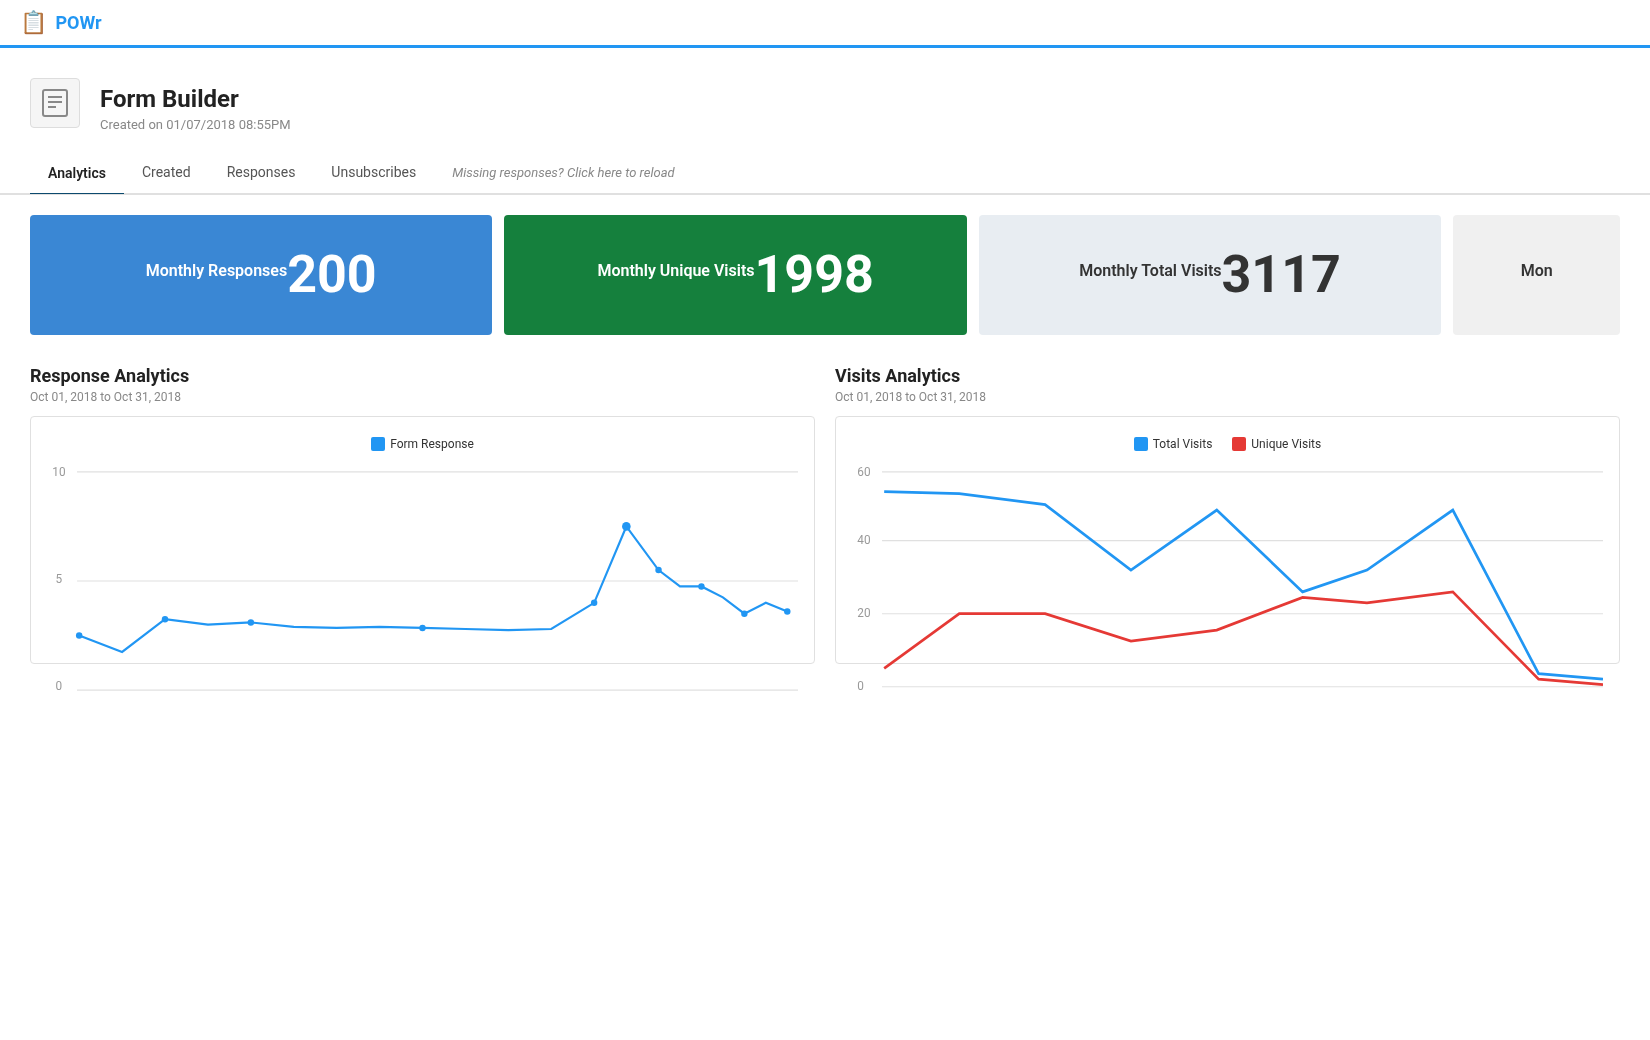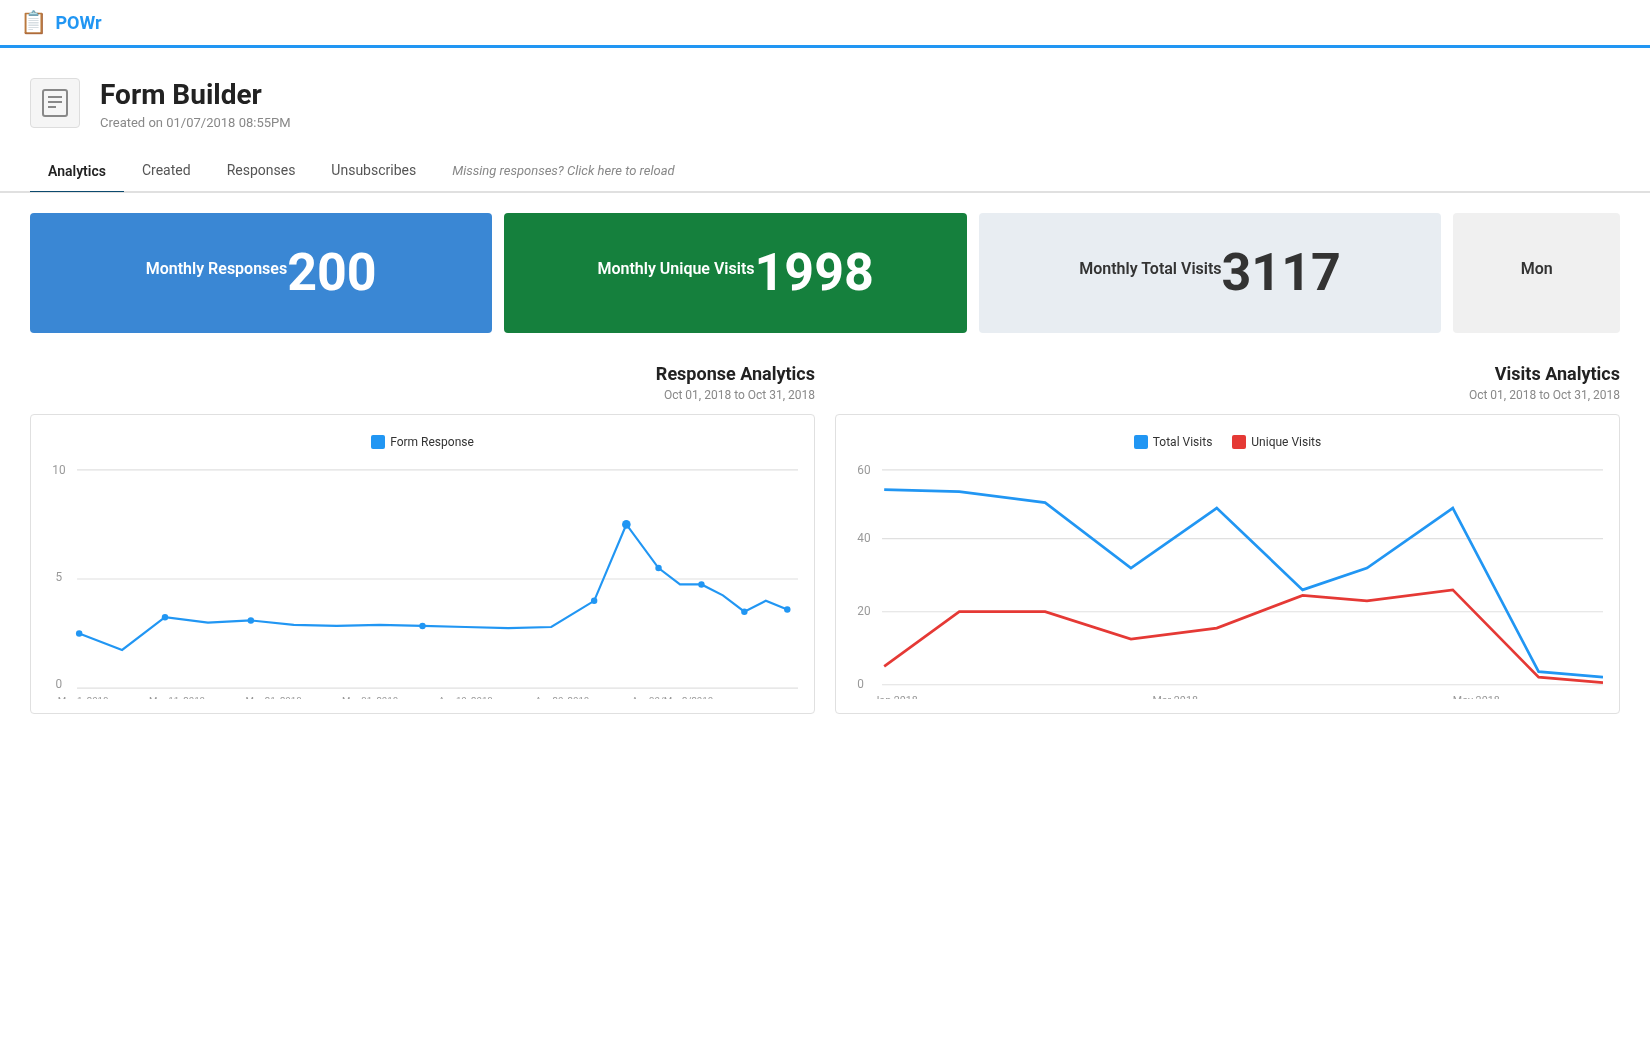--- a/index.html
+++ b/index.html
@@ -36,23 +36,24 @@
       background: #f5f5f5;
       border: 1px solid #ddd;
       border-radius: 4px;
       display: flex;
       align-items: center;
       justify-content: center;
       font-size: 24px;
       color: #666;
     }
     .header-text h1 {
-      font-size: 28px;
+      font-size: 24px;
       font-weight: bold;
       color: #222;
+      margin-top: 7px;
     }
     .header-text .created-date {
       font-size: 13px;
       color: #888;
       margin-top: 4px;
     }
 
     
     .tabs-container {
       border-bottom: 2px solid #e0e0e0;
@@ -133,39 +134,38 @@
     }
 
     
     .charts-row {
       display: flex;
       gap: 20px;
       padding: 10px 30px 30px 30px;
     }
     .chart-container {
       flex: 1;
-      text-align: right;
     }
     .chart-title {
       font-size: 18px;
       font-weight: 700;
       color: #222;
       margin-bottom: 4px;
     }
     .chart-subtitle {
       font-size: 12px;
       color: #888;
       margin-bottom: 12px;
     }
     .chart-box {
       border: 1px solid #e0e0e0;
       border-radius: 4px;
       padding: 20px 16px 25px 16px;
       background: #fff;
-      height: 300px;
+      height: 248px;
       position: relative;
     }
     .chart-legend {
       display: flex;
       justify-content: center;
       gap: 20px;
       margin-bottom: 10px;
       font-size: 12px;
     }
     .legend-item {

